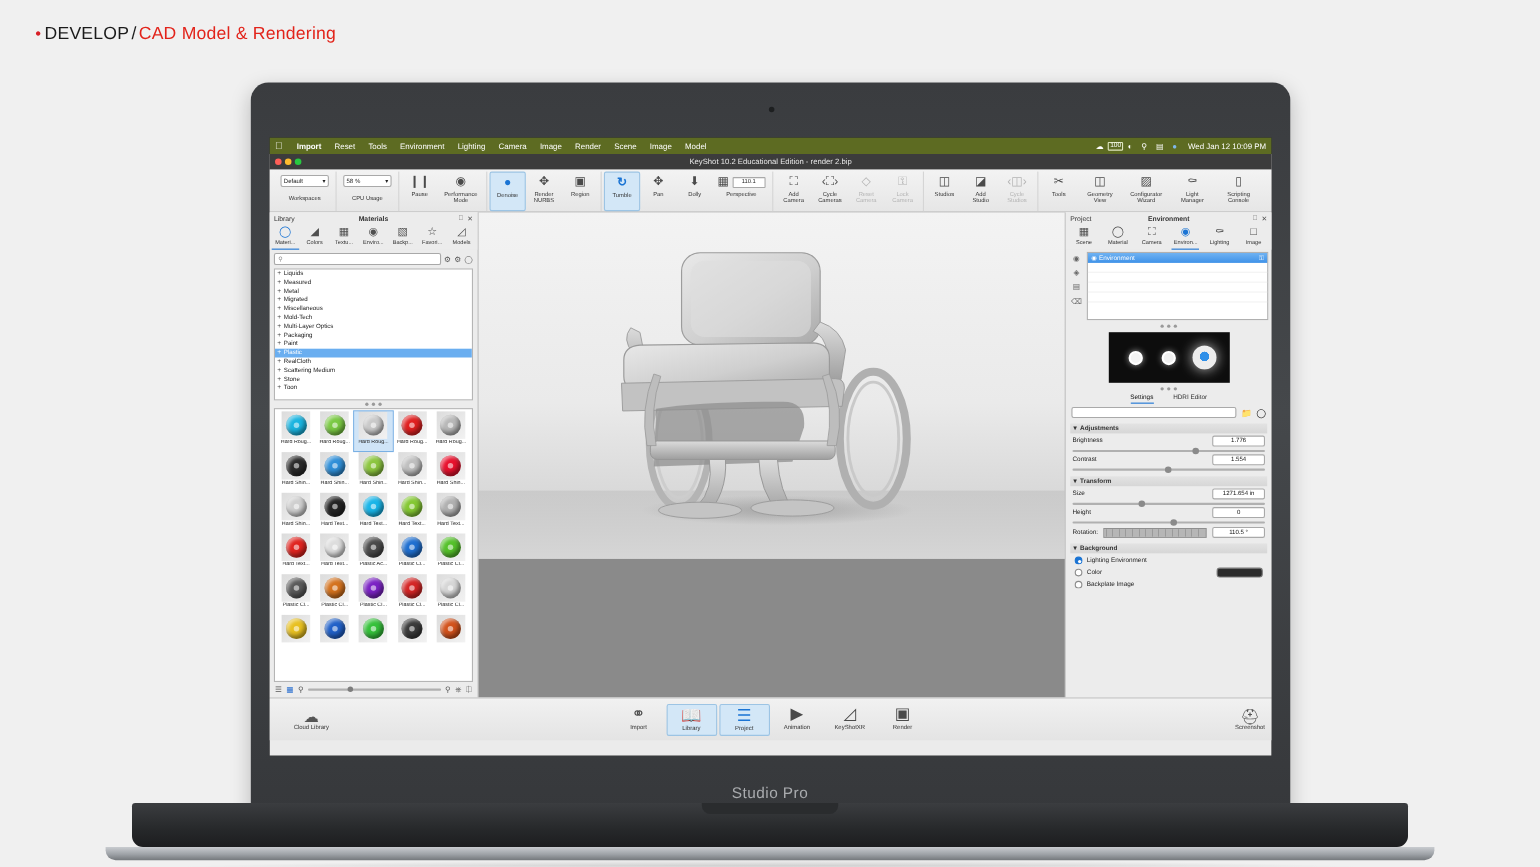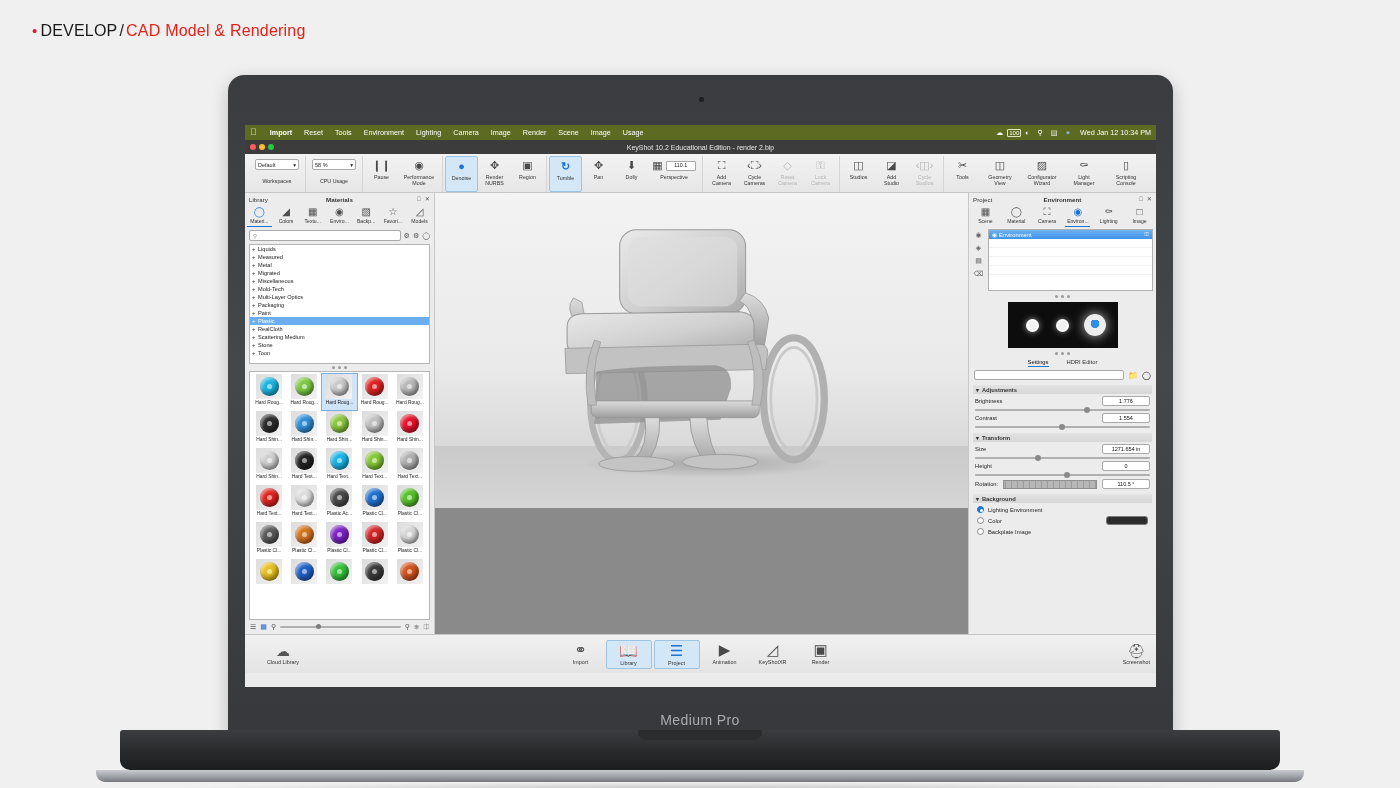--- a/index.html
+++ b/index.html
@@ -183,29 +183,29 @@
         <span class="mi bold">Import</span>
         <span class="mi">Reset</span>
         <span class="mi">Tools</span>
         <span class="mi">Environment</span>
         <span class="mi">Lighting</span>
         <span class="mi">Camera</span>
         <span class="mi">Image</span>
         <span class="mi">Render</span>
         <span class="mi">Scene</span>
         <span class="mi">Image</span>
-        <span class="mi">Usage</span>
+        <span class="mi">Model</span>
         <span class="spacer"></span>
         <span class="ri">☁</span>
         <span class="ri" style="font-size:6px;border:1px solid #dfe6c0;border-radius:1px;padding:0 1px;">100</span>
         <span class="ri">◐</span>
         <span class="ri">⚲</span>
         <span class="ri">▤</span>
         <span class="ri" style="color:#7fb7e8;">●</span>
-        <span class="clock">Wed Jan 12  10:34 PM</span>
+        <span class="clock">Wed Jan 12  10:09 PM</span>
       </div>
 
       <div class="appwin">
         <div class="titlebar">
           <span class="lights">
               <i class="r"></i>
               <i class="y"></i>
               <i class="g"></i>
             </span>
           <span class="title-txt">KeyShot 10.2 Educational Edition - render 2.bip</span>
@@ -890,17 +890,17 @@
             <span style="font-size:5.4px;color:#333;">Screenshot</span>
           </div>
         </div>
       </div>
 
     </div>
   </div>
 
   <div id="base">
     <div id="notch"></div>
-    <div id="base-label">Medium Pro</div>
+    <div id="base-label">Studio Pro</div>
   </div>
   <div id="foot"></div>
   <div id="shadow"></div>
 </div>
 
 </body></html>

